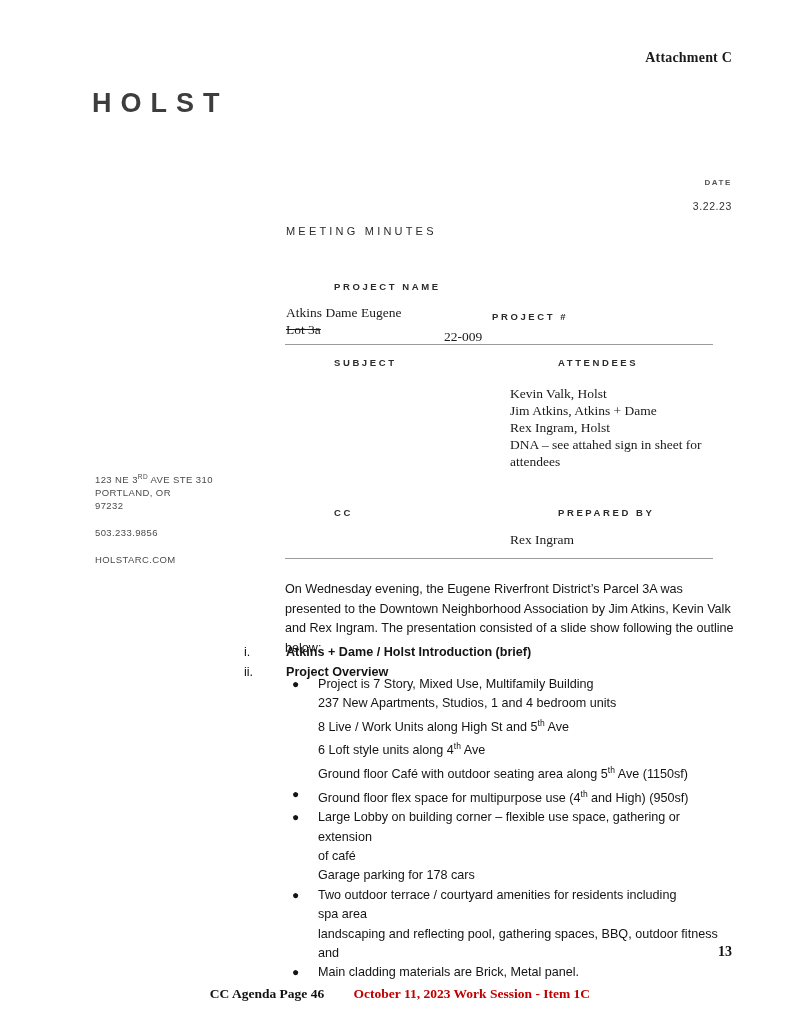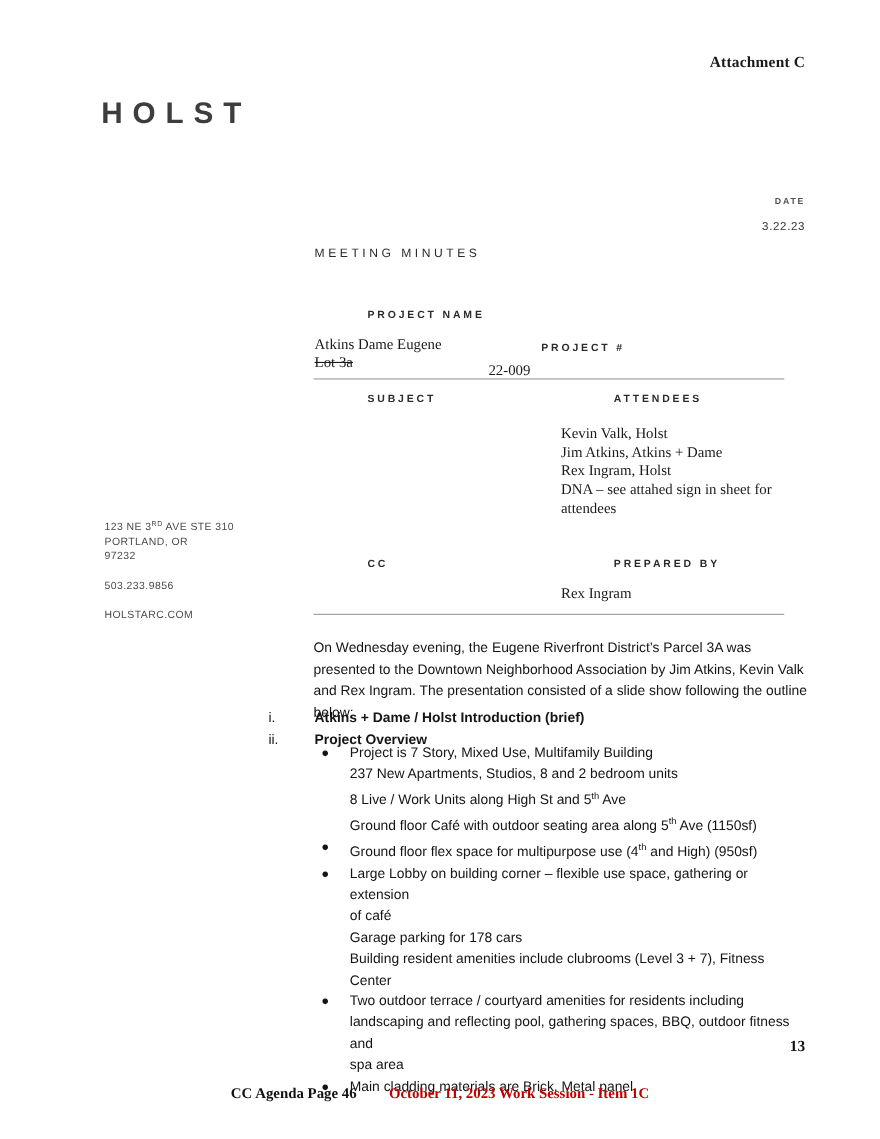--- a/index.html
+++ b/index.html
@@ -277,46 +277,46 @@
       <span class="ol-num">ii.</span>
       <span class="ol-text">Project Overview</span>
     </div>
   </div>
 
   <div class="bullets" id="bullets">
       <div class="bu-row">
         <span class="bu-dot">●</span>
         <span class="bu-body">
           <div class="bu-line">Project is 7 Story, Mixed Use, Multifamily Building</div>
-          <div class="bu-line">237 New Apartments, Studios, 8 and 2 bedroom units</div>
+          <div class="bu-line">237 New Apartments, Studios, 1 and 4 bedroom units</div>
           <div class="bu-line">8 Live / Work Units along High St and 5<sup class="ord">th</sup> Ave</div>
+          <div class="bu-line">6 Loft style units along 4<sup class="ord">th</sup> Ave</div>
           <div class="bu-line">Ground floor Café with outdoor seating area along 5<sup class="ord">th</sup> Ave (1150sf)</div>
         </span>
       </div>
       <div class="bu-row">
         <span class="bu-dot">●</span>
         <span class="bu-body">
           <div class="bu-line">Ground floor flex space for multipurpose use (4<sup class="ord">th</sup> and High) (950sf)</div>
         </span>
       </div>
       <div class="bu-row">
         <span class="bu-dot">●</span>
         <span class="bu-body">
           <div class="bu-line">Large Lobby on building corner – flexible use space, gathering or extension</div>
           <div class="bu-line">of café</div>
           <div class="bu-line">Garage parking for 178 cars</div>
-          <div class="bu-line">Building resident amenities include clubrooms (Level 3 + 7), Fitness Center</div>
         </span>
       </div>
       <div class="bu-row">
         <span class="bu-dot">●</span>
         <span class="bu-body">
           <div class="bu-line">Two outdoor terrace / courtyard amenities for residents including</div>
+          <div class="bu-line">spa area</div>
           <div class="bu-line">landscaping and reflecting pool, gathering spaces, BBQ, outdoor fitness and</div>
-          <div class="bu-line">spa area</div>
         </span>
       </div>
       <div class="bu-row">
         <span class="bu-dot">●</span>
         <span class="bu-body">
           <div class="bu-line">Main cladding materials are Brick, Metal panel.</div>
         </span>
       </div>
     </div>
 

